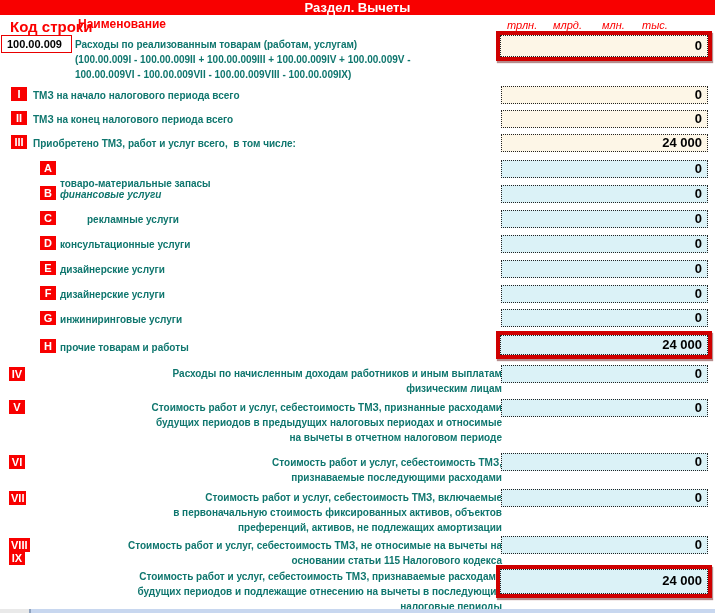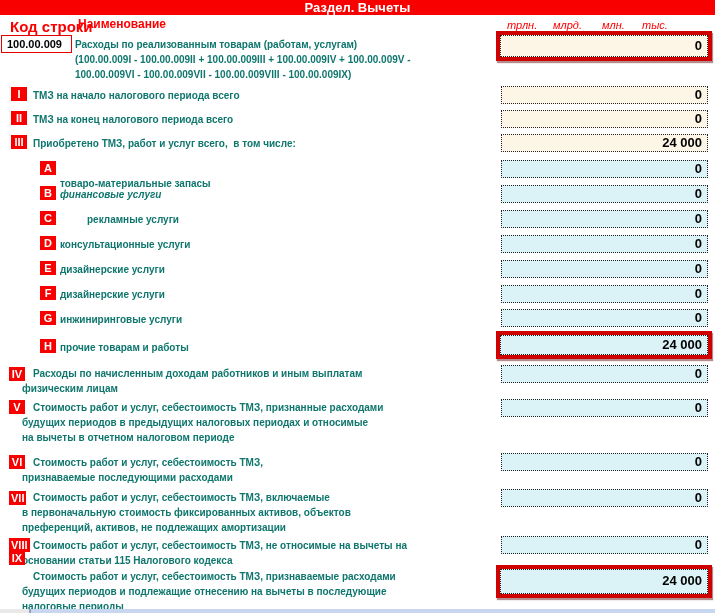--- a/index.html
+++ b/index.html
@@ -31,21 +31,21 @@
   .chip.roman  { left:11px; }
   .chip.roman2 { left:9px; }
   
   .label {
     position:absolute; color:#0f766e; font-size:10px; font-weight:bold;
     line-height:15px; white-space:pre-wrap; width:470px;
   }
   .label.lvl1 { left:33px; }
   .label.lvl2 { left:60px; }
   .label.desc { left:75px; width:440px; }
-  .label.wrapout { left:22px; text-indent:11px; width:480px; }
+  .label.wrapout { left:22px; text-indent:11px; width:480px;text-align:right; }
   
   .field {
     position:absolute; left:501px; width:207px; height:18px;
     border:1px dotted #222222; color:#000000;
     font-size:13px; font-weight:bold; text-align:right;
     padding-right:5px; line-height:16px;
   }
   .field.cream { background:#fdf6e7; }
   .field.blue  { background:#dbf2f7; }
   

